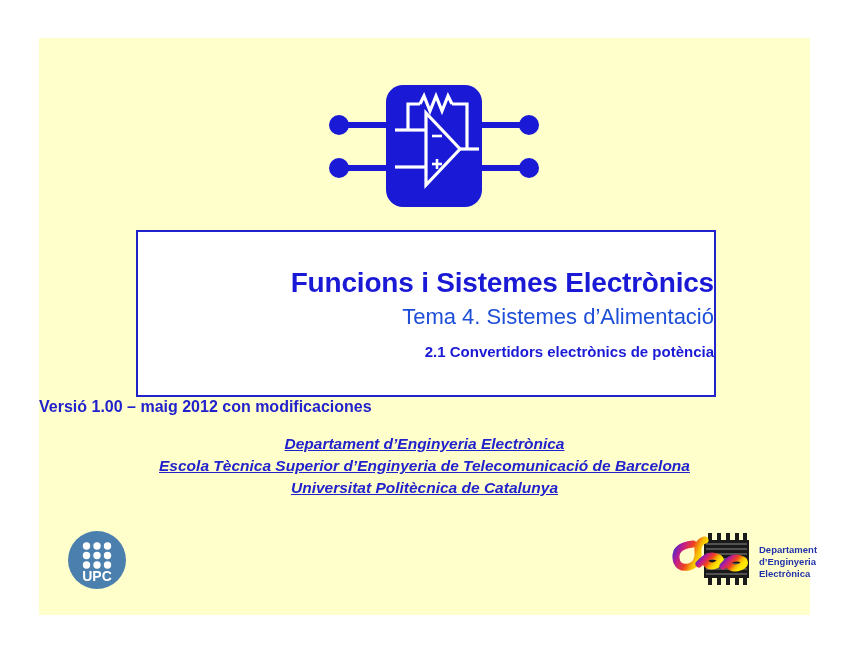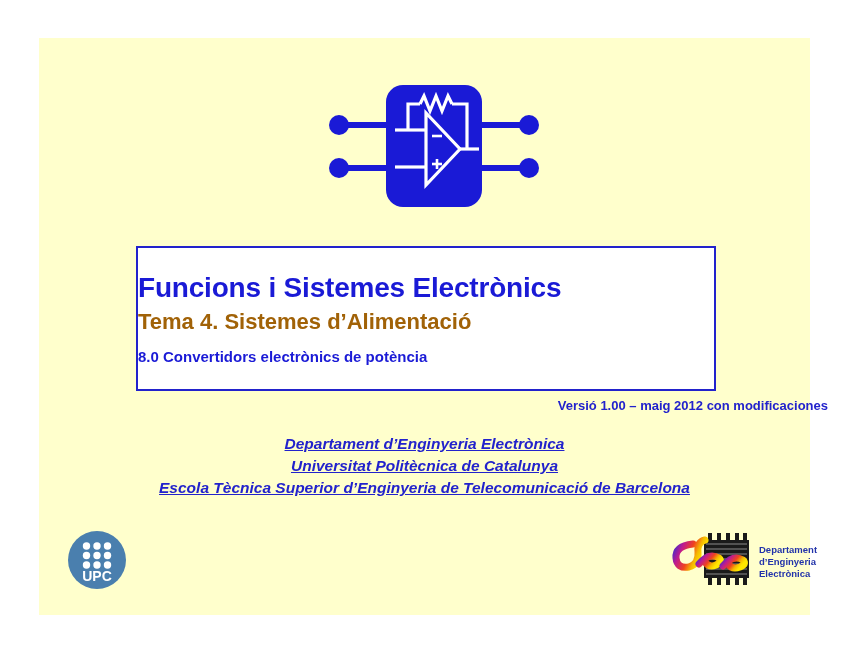--- a/index.html
+++ b/index.html
@@ -29,67 +29,66 @@
     left: 250px;
     top: 42px;
     width: 290px;
     height: 145px;
   }
 
   
   #title-box {
     position: absolute;
     left: 97px;
-    top: 208px;
+    top: 192px;
     width: 580px;
-    height: 145px;
+    height: 167px;
     background: #ffffff;
     border: 2px solid #2222cc;
     box-sizing: border-box;
     display: flex;
     flex-direction: column;
-    align-items: flex-start;
+    align-items: flex-end;
     justify-content: center;
   }
   #title-line1 {
     font-size: 28px;
     font-weight: bold;
     color: #1a1ad6;
     letter-spacing: -0.2px;
     line-height: 1.12;
     white-space: nowrap;
   }
   #title-line2 {
     font-size: 22px;
-    font-weight: bold;
-    color: #a16207;
+    font-weight: normal;
+    color: #1d4ed8;
     line-height: 1.15;
     margin-top: 6px;
     white-space: nowrap;
   }
   #title-line3 {
     font-size: 15px;
     font-weight: bold;
     color: #1a1ad6;
     line-height: 1.15;
     margin-top: 13px;
     white-space: nowrap;
   }
 
   
   #version-line {
     position: absolute;
     left: 0;
     top: 360px;
     width: 771px;
-    text-align: right;
-    font-size: 13px;
+    text-align: left;
+    font-size: 16px;
     font-weight: bold;
     color: #2222cc;
-    padding-left: 18px;
   }
   #affiliation {
     position: absolute;
     left: 0;
     top: 395px;
     width: 771px;
     text-align: center;
     font-size: 15.5px;
     font-style: italic;
     font-weight: bold;
@@ -166,29 +165,29 @@
       <g stroke="#FFFFFF" stroke-width="2.6">
         <line x1="143" y1="84" x2="153" y2="84"></line>
         <line x1="148" y1="79" x2="148" y2="89"></line>
       </g>
     </svg>
   </div>
 
   <div id="title-box">
     <div id="title-line1">Funcions i Sistemes Electrònics</div>
     <div id="title-line2">Tema 4. Sistemes d’Alimentació</div>
-    <div id="title-line3">8.0 Convertidors electrònics de potència</div>
+    <div id="title-line3">2.1 Convertidors electrònics de potència</div>
   </div>
 
   <div id="version-line">Versió 1.00 – maig 2012 con modificaciones</div>
 
   <div id="affiliation">
     <div>Departament d’Enginyeria Electrònica</div>
+    <div>Escola Tècnica Superior d’Enginyeria de Telecomunicació de Barcelona</div>
     <div>Universitat Politècnica de Catalunya</div>
-    <div>Escola Tècnica Superior d’Enginyeria de Telecomunicació de Barcelona</div>
   </div>
 
   <div id="logo-upc">
     <svg class="logo-svg" viewBox="0 0 60 60" xmlns="http://www.w3.org/2000/svg">
       <circle cx="30" cy="30" r="29" fill="#4A7FAE"></circle>
       <g fill="#FFFFFF">
         <circle cx="19.5" cy="16" r="3.7"></circle>
         <circle cx="30" cy="16" r="3.7"></circle>
         <circle cx="40.5" cy="16" r="3.7"></circle>
         <circle cx="19.5" cy="25.5" r="3.7"></circle>

